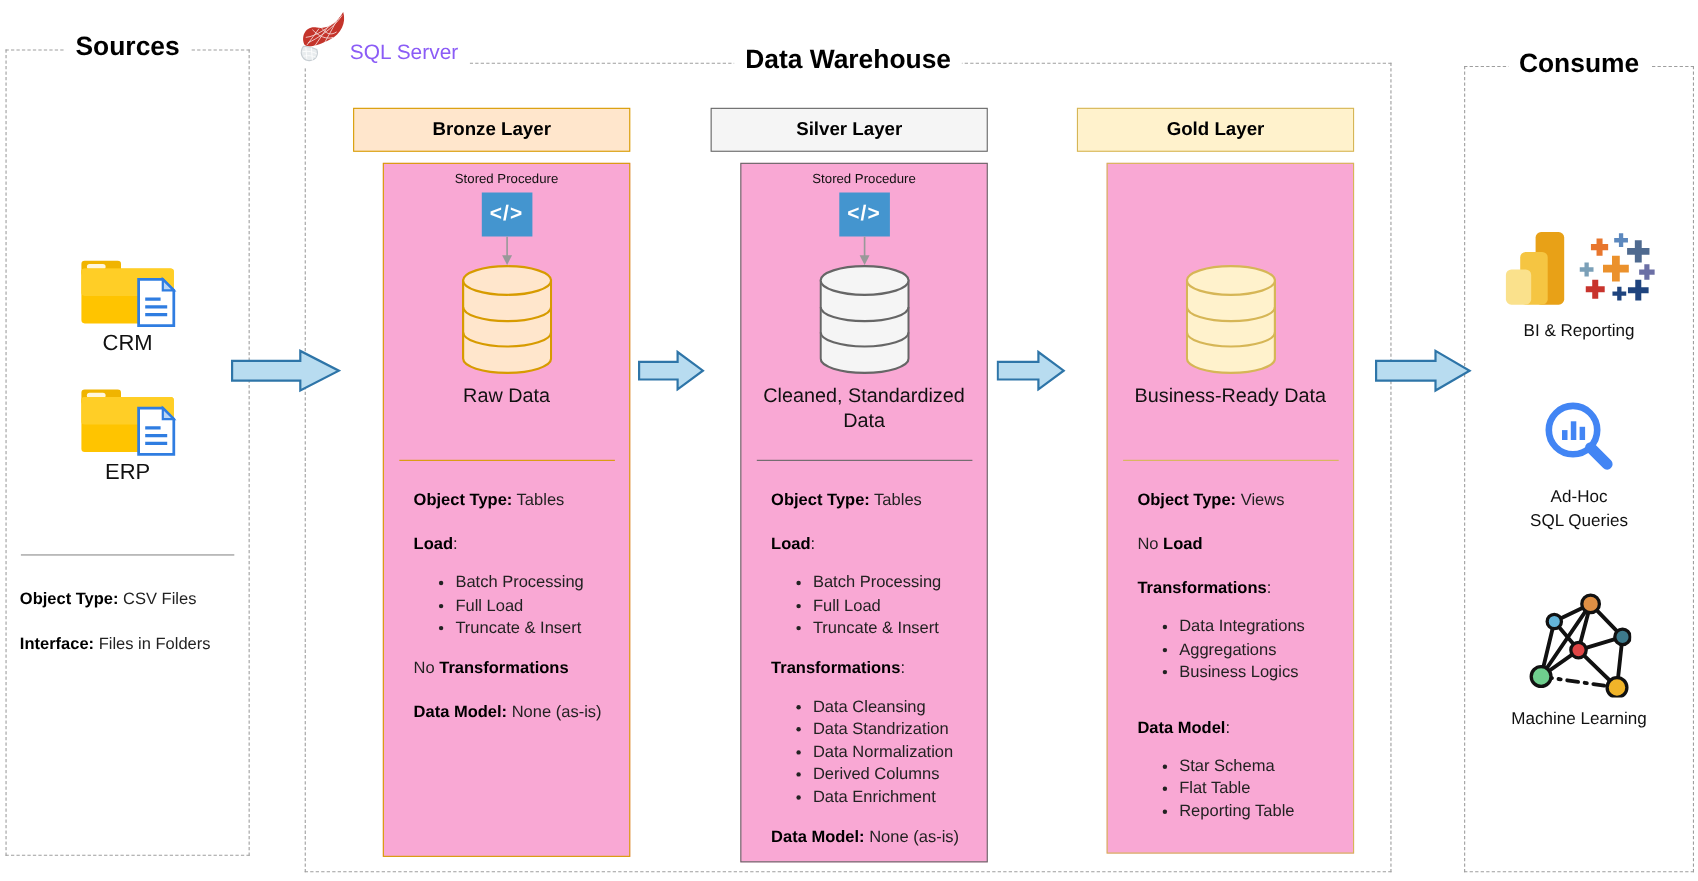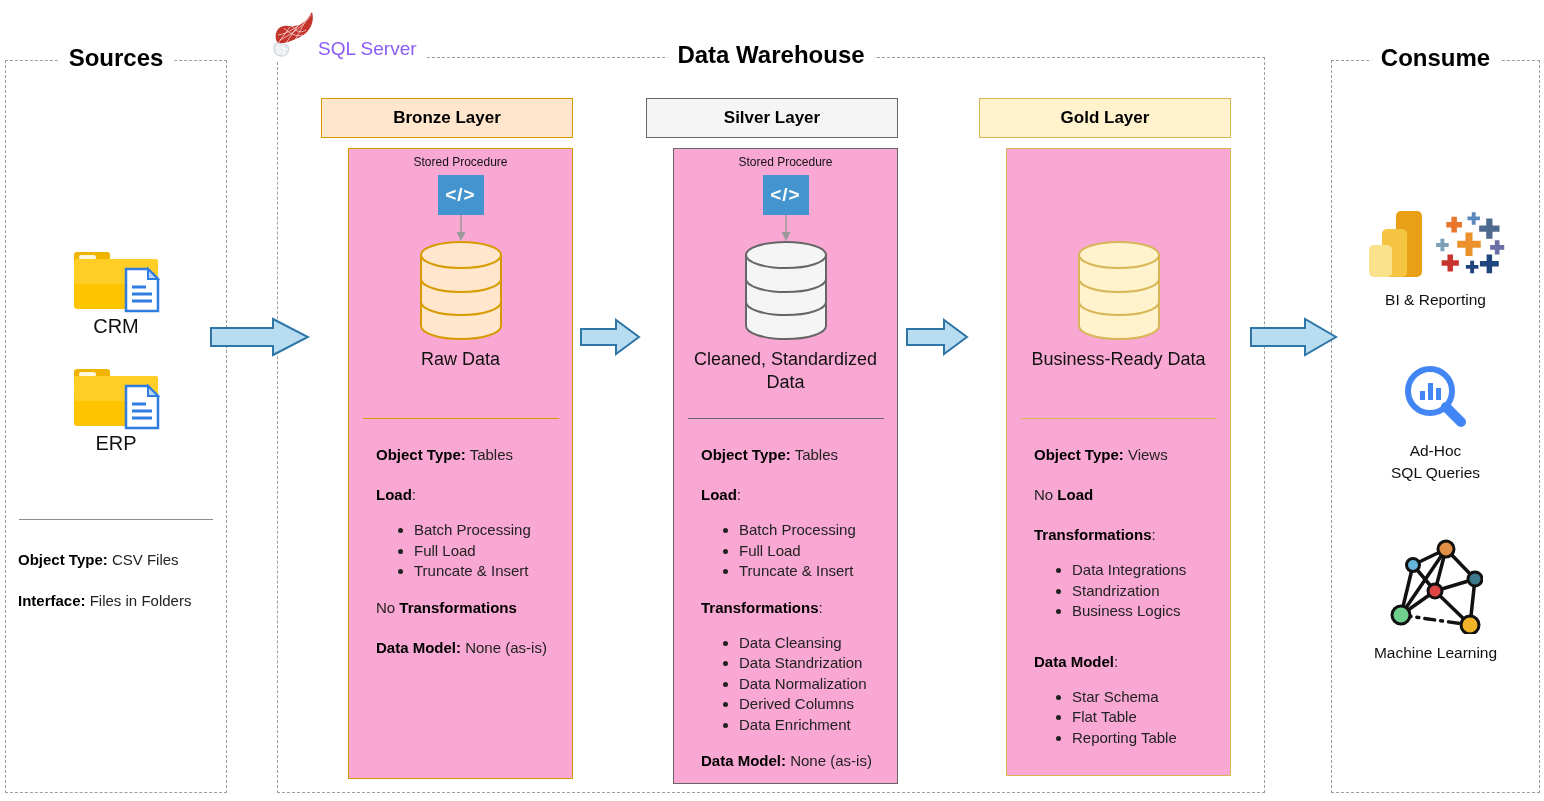--- a/index.html
+++ b/index.html
@@ -5,21 +5,21 @@
   * { margin:0; padding:0; box-sizing:border-box; }
   html,body { background:#fff; }
   body { font-family:"Liberation Sans", sans-serif; color:#000; }
   .canvas { position:relative; width:1544px; height:801px; background:#fff; overflow:hidden; }
 
   
   .panel { position:absolute; border:1.6px dashed #9e9e9e; background:#fff; }
   .panel-title { position:absolute; top:-17px; left:50%; transform:translateX(-50%);
                  background:#fff; padding:0 10px; font-size:24px; font-weight:bold;
                  white-space:nowrap; color:#000; }
-  #sources-panel  { left:5px;    top:60px; width:222px; height:733px; }
+  #sources-panel  { left:5px;    top:45px; width:222px; height:733px; }
   #warehouse-panel{ left:277px;  top:57px; width:988px; height:736px; }
   #consume-panel  { left:1331px; top:60px; width:209px; height:733px; }
 
   
   .sqlserver { position:absolute; top:-52px; left:-6px; height:56px; display:flex;
                align-items:flex-end; background:#fff; padding:0 10px 0 0; z-index:2; }
   .sqlserver-label { font-size:19px; color:#8b5cf6; padding-bottom:2px; margin-left:2px; }
 
   
   .layer { position:absolute; top:40px; width:252px; }
@@ -247,21 +247,21 @@
           <path class="cyl-band" d="M1 61 a40 13 0 0 0 80 0"></path>
         </svg>
         <div class="db-label">Business-Ready Data</div>
         <div class="divider"></div>
         <div class="details">
             <p><b>Object Type:</b> Views</p>
             <p>No <b>Load</b></p>
             <p><b>Transformations</b>:</p>
             <ul>
               <li>Data Integrations</li>
-              <li>Standrization</li>
+              <li>Aggregations</li>
               <li>Business Logics</li>
             </ul>
             <div class="gap"></div>
             <p><b>Data Model</b>:</p>
             <ul>
               <li>Star Schema</li>
               <li>Flat Table</li>
               <li>Reporting Table</li>
             </ul>
           </div>

